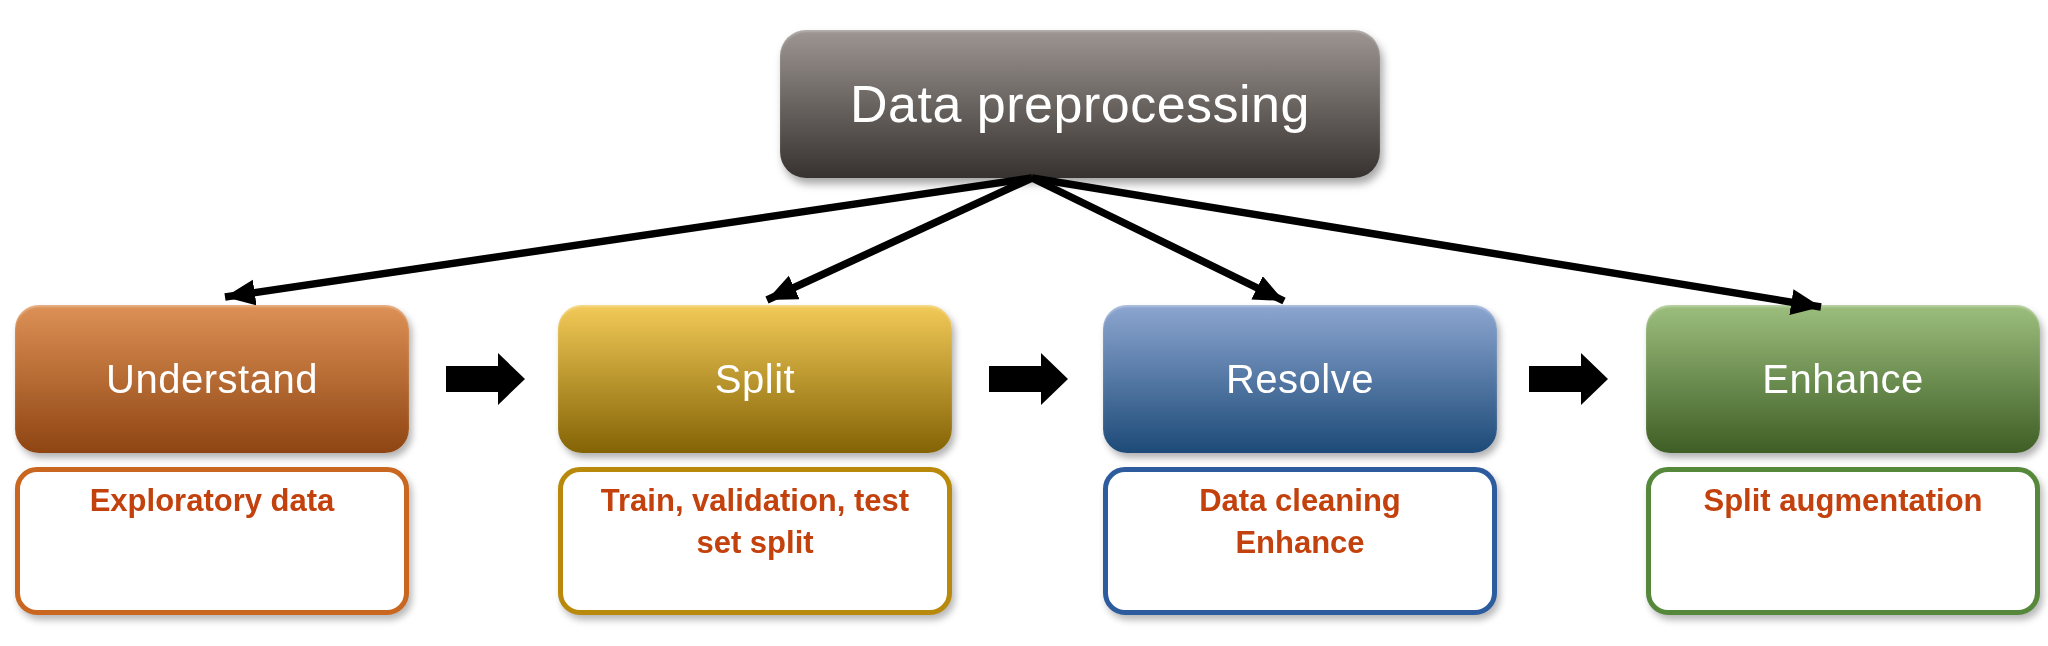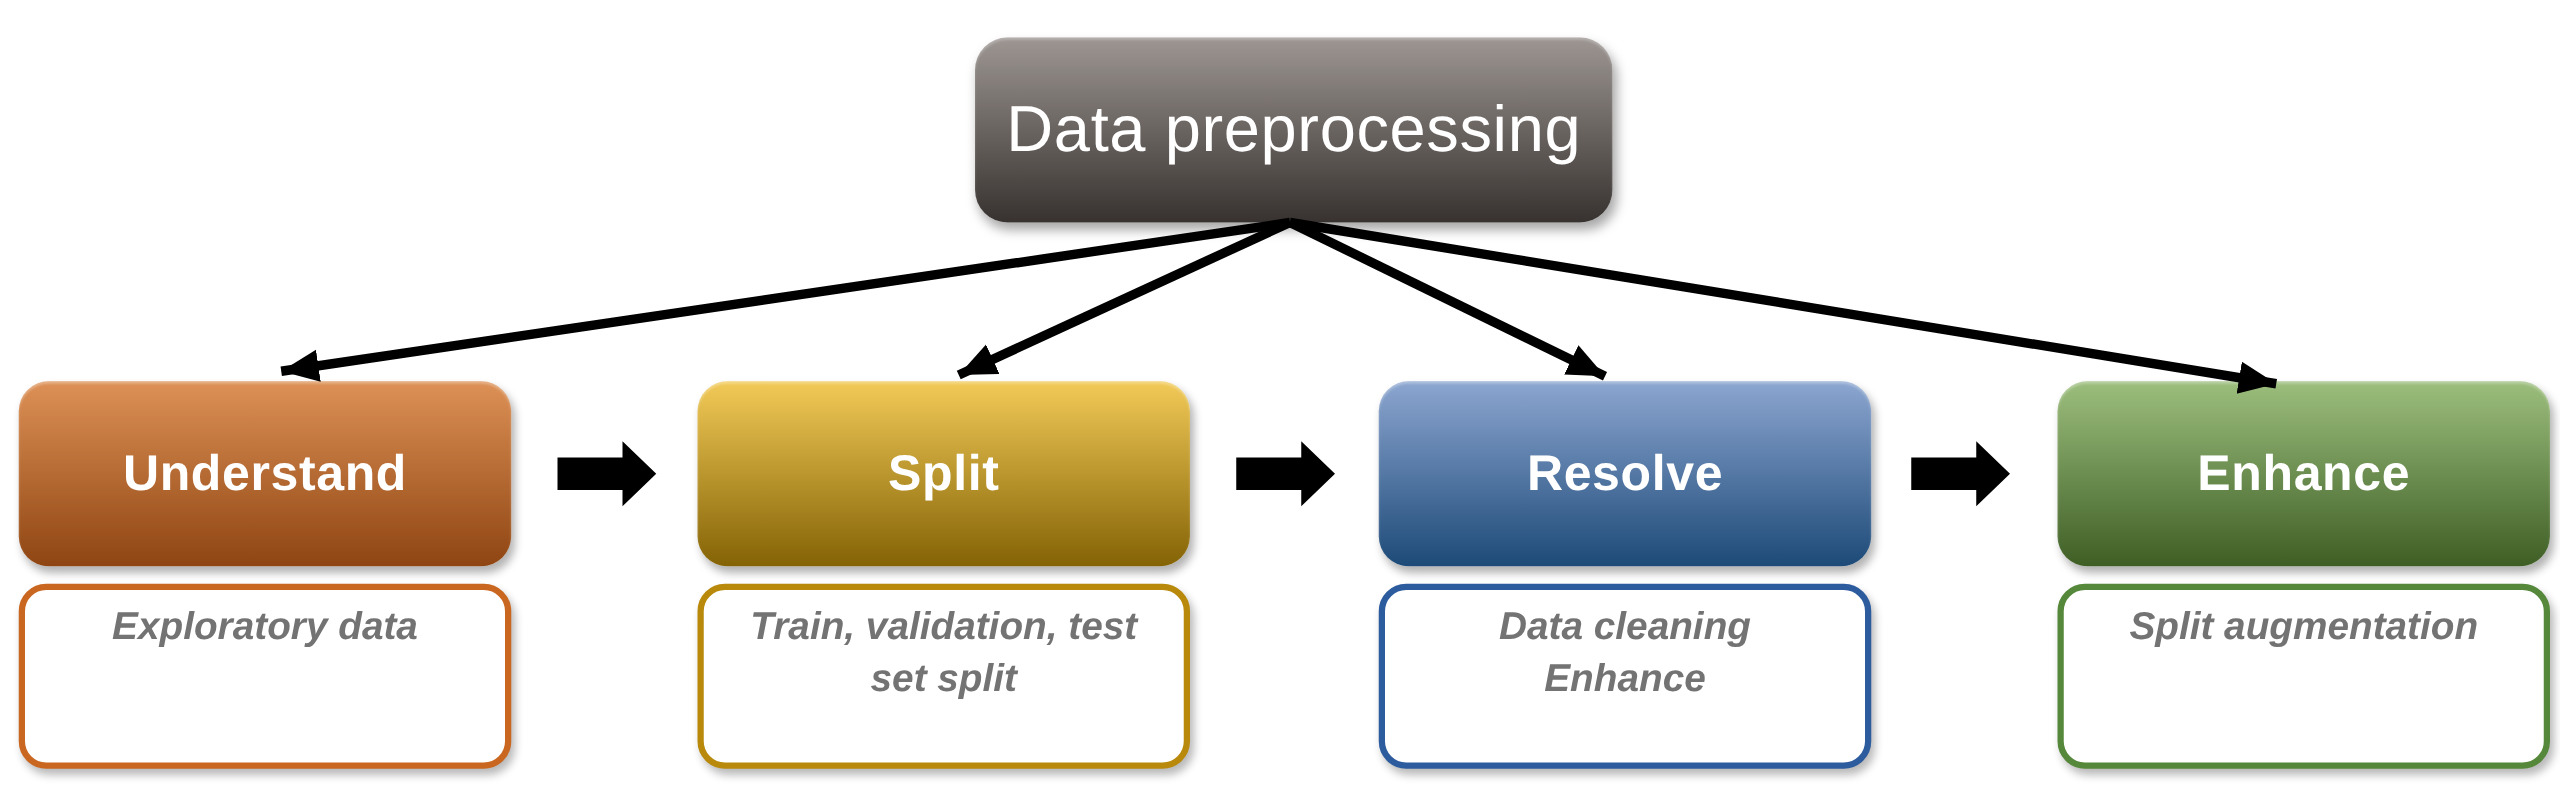--- a/index.html
+++ b/index.html
@@ -9,21 +9,21 @@
     font-family: "Liberation Sans", sans-serif;
     position: relative;
     overflow: hidden;
   }
   .canvas { position: absolute; inset: 0; width: 2048px; height: 646px; }
 
   
   .header-box {
     position: absolute;
     left: 780px; top: 30px;
-    width: 510px; height: 148px;
+    width: 600px; height: 148px;
     border-radius: 26px;
     background: linear-gradient(180deg, var(--c1), var(--c2));
     box-shadow: 3px 6px 9px rgba(0,0,0,0.35), inset 0 2px 2px rgba(255,255,255,0.25);
     display: flex; align-items: center; justify-content: center;
     z-index: 2;
   }
   .header-box .title {
     color: #ffffff;
     font-size: 52px;
     letter-spacing: 0.5px;
@@ -35,45 +35,44 @@
   .col-1 { left: 558px; }
   .col-2 { left: 1103px; }
   .col-3 { left: 1646px; }
 
   .main-box {
     position: absolute; left: 0; top: 0;
     width: 394px; height: 148px;
     border-radius: 24px;
     background: linear-gradient(180deg, var(--c1), var(--c2));
     box-shadow: 3px 5px 7px rgba(0,0,0,0.30), inset 0 2px 2px rgba(255,255,255,0.30);
-    display: flex; align-items: center; justify-content: center; font-weight: bold;
+    display: flex; align-items: center; justify-content: center;
   }
   .main-box .label {
     color: #ffffff;
     font-size: 40px;
     letter-spacing: 0.5px;
   }
 
   .sub-box {
     position: absolute; left: 0; top: 162px;
     width: 384px; height: 130px;
     background: #ffffff;
     border: 5px solid var(--bd);
     border-radius: 22px;
     box-shadow: 3px 5px 7px rgba(0,0,0,0.28);
     text-align: center;
     padding-top: 8px;
     box-sizing: content-box;
   }
   .sub-box .line {
-    color: #737373;
+    color: #c2410c;
     font-size: 31px;
     font-weight: bold;
     line-height: 42px;
-    font-style: italic;
   }
 
   
   svg.overlay {
     position: absolute; left: 0; top: 0;
     width: 2048px; height: 646px;
     z-index: 3;
     pointer-events: none;
   }
 </style>

